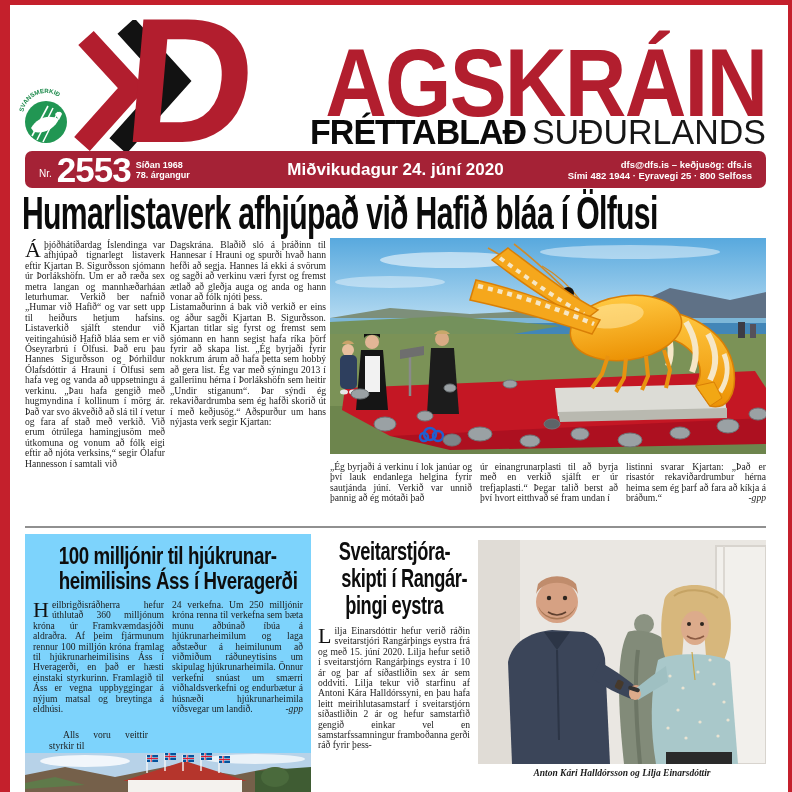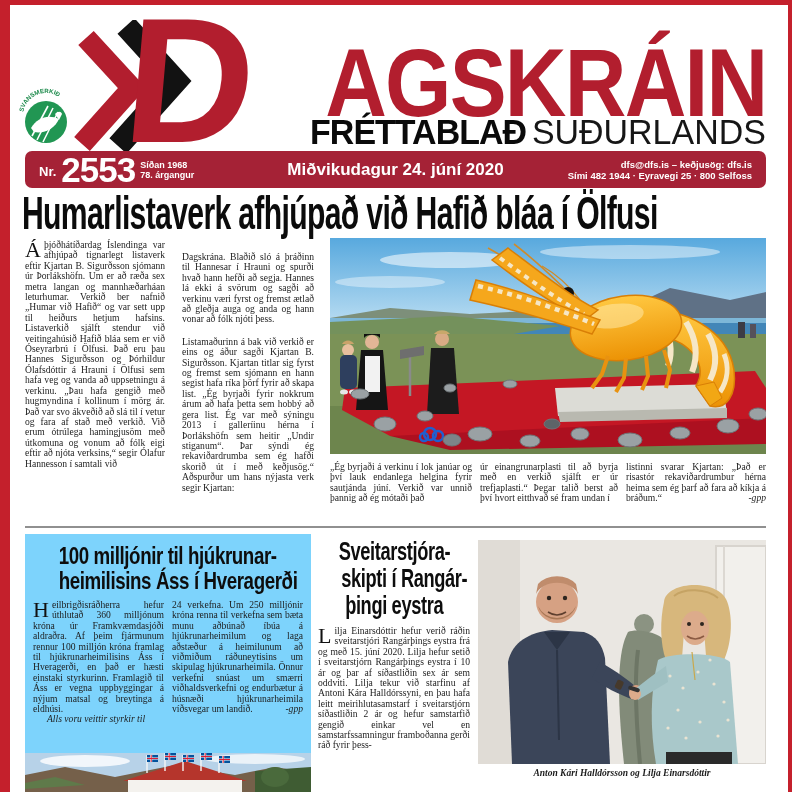--- a/index.html
+++ b/index.html
@@ -21,21 +21,21 @@
               transform:scaleX(.88);transform-origin:right center;white-space:nowrap;}
   .tagline{position:absolute;right:26px;top:114px;font-size:35px;line-height:1;
            white-space:nowrap;transform:scaleX(.97);transform-origin:right center;}
   .tagline .t1{font-weight:bold;color:#0a0a0a;letter-spacing:-1px;}
   .tagline .t2{font-weight:normal;color:#161616;margin-left:6px;letter-spacing:0;}
 
   
   .infobar{position:absolute;left:25px;top:151px;width:741px;height:37px;background:#a52236;
            border-radius:7px;color:#fff;display:flex;align-items:center;padding:0;box-sizing:border-box;}
   .ib-left{display:flex;align-items:flex-end;margin-left:14px;gap:5px;}
-  .ib-nr{font-size:13px;font-weight:bold;margin-bottom:4px;}
+  .ib-nr{font-size:10px;font-weight:normal;margin-bottom:4px;}
   .ib-issue{font-size:35px;line-height:26px;font-weight:bold;letter-spacing:-1px;}
   .ib-vol{font-size:9px;line-height:10px;font-weight:bold;margin-bottom:3px;}
   .ib-date{position:absolute;left:50%;transform:translateX(-50%);font-size:17px;font-weight:bold;}
   .ib-right{position:absolute;right:14px;text-align:right;font-size:9.5px;line-height:11px;font-weight:bold;}
 
   
   .lead-h{position:absolute;left:22px;top:190px;margin:0;font-size:46px;line-height:1;
           font-weight:bold;color:#0b0b0b;}
   .cond{display:inline-block;transform-origin:left center;white-space:nowrap;letter-spacing:-1px;}
   .serif{font-family:"Liberation Serif",serif;font-size:9.6px;line-height:10.4px;
@@ -54,31 +54,31 @@
   .byline{float:right;font-style:italic;}
 
   .divider{position:absolute;left:25px;top:526px;width:741px;height:2px;background:#909090;}
 
   
   .graybox{position:absolute;left:25px;top:534px;width:286px;height:259px;background:#7dd3fc;}
   .gb-h{margin:9px 0 4px;text-align:center;font-size:24px;line-height:25px;font-weight:bold;color:#0d0d0d;}
   .gb-h .cline{display:inline-block;transform:scaleX(.78);transform-origin:center;white-space:nowrap;letter-spacing:-.5px;}
   .fcol1{position:absolute;left:8px;top:66px;width:131px;}
   .fcol2{position:absolute;left:147px;top:66px;width:131px;}
-  .indent{text-indent:14px;margin:0;font-style:italic;}
+  .indent{text-indent:14px;margin:16px;}
   .photo-flags{position:absolute;left:25px;top:753px;width:286px;height:39px;}
 
   
   .mid{position:absolute;left:318px;top:538px;width:152px;}
   .mid-h{margin:0 0 7px;text-align:center;font-size:25px;line-height:27px;font-weight:bold;color:#0d0d0d;}
   .mid-h .cline{display:inline-block;transform:scaleX(.73);transform-origin:center;white-space:nowrap;letter-spacing:-.5px;}
   .photo-people{position:absolute;left:478px;top:540px;width:288px;height:224px;}
   .p-cap{position:absolute;left:478px;top:768px;width:288px;font-family:"Liberation Serif",serif;
          font-size:9.5px;font-weight:bold;font-style:italic;color:#1c1c1c;text-align:center;}
-  p{margin:12px;}
+  p{margin:0;}
 </style>
 </head>
 <body>
 
 <div class="page">
   <div class="b-left"></div>
   <div class="b-top"></div>
   <div class="b-right"></div>
 
   <div class="eco">

